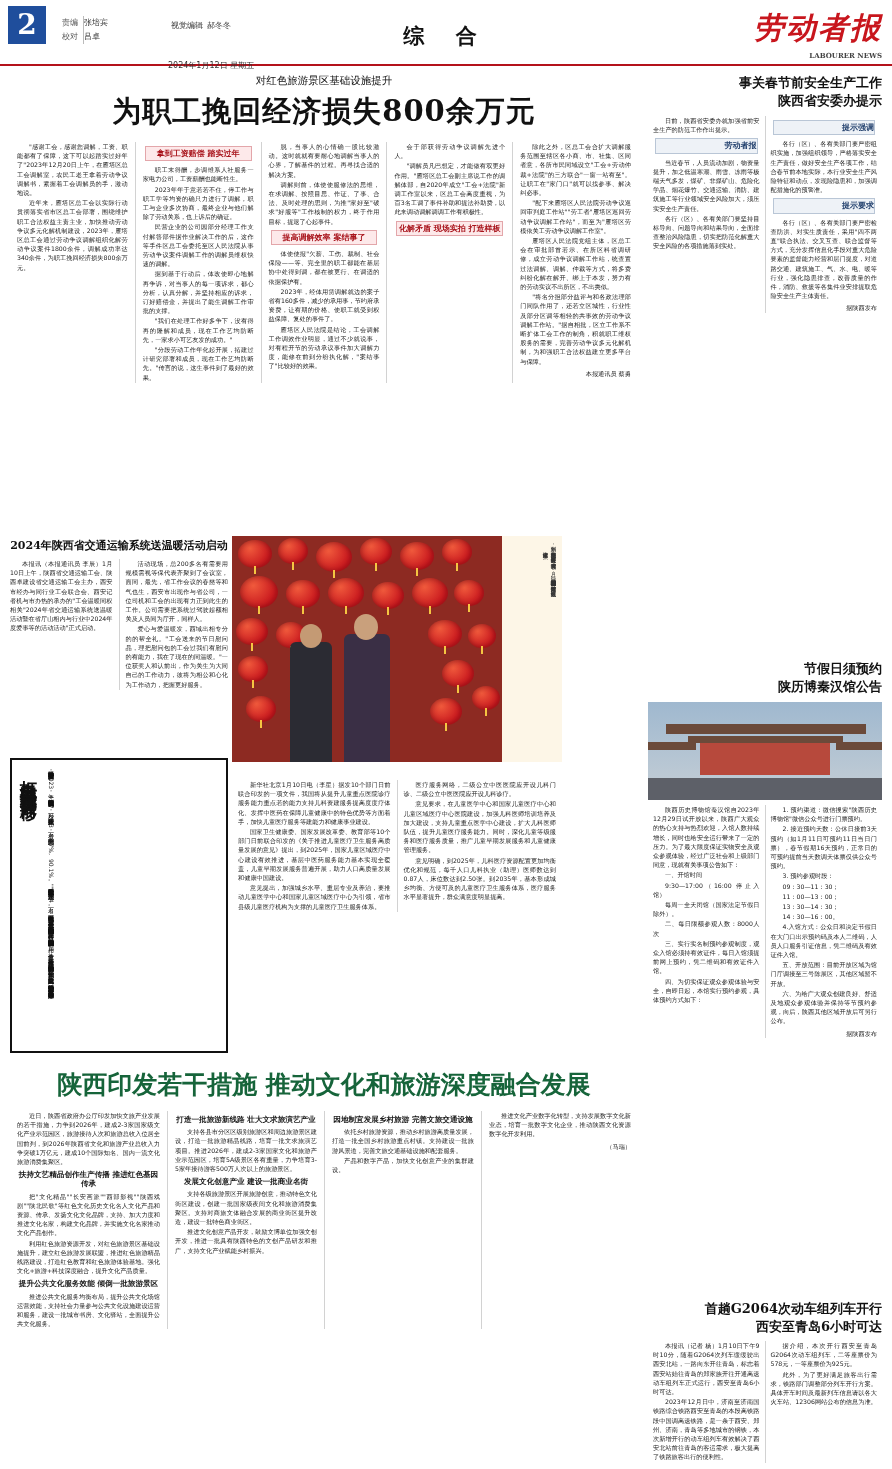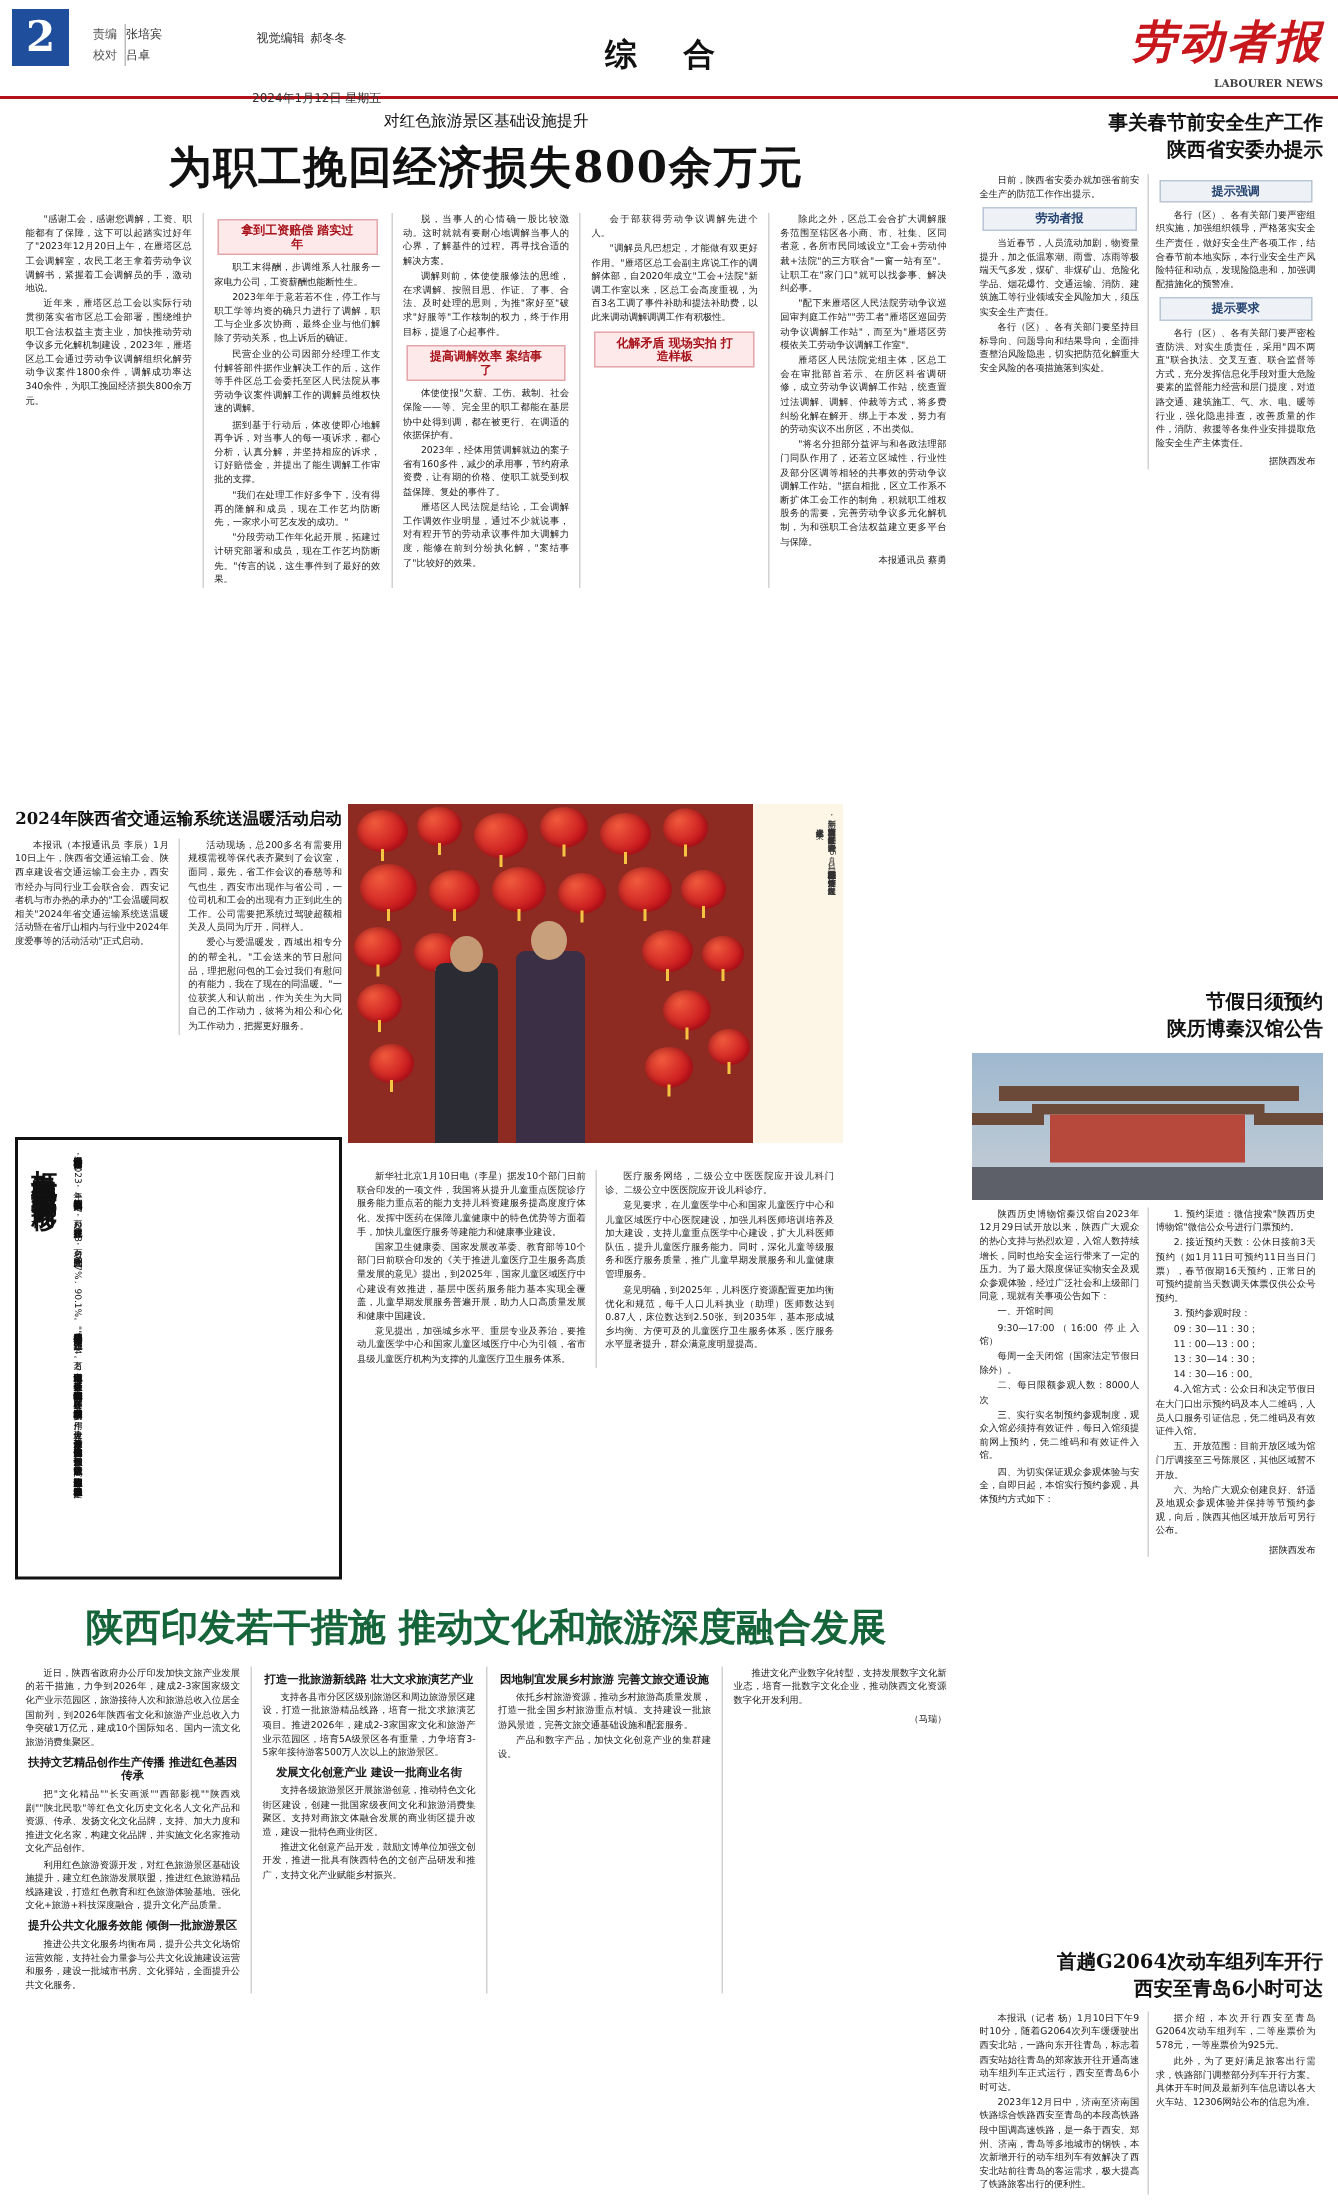--- a/index.html
+++ b/index.html
@@ -21,22 +21,22 @@
   .mh-logo{position:absolute;right:10px;top:8px;font-family:"DejaVu Serif",serif;font-size:30px;
            font-weight:bold;color:#c8161d;font-style:italic;letter-spacing:2px;}
   .mh-logo .sub{display:block;font-size:7px;color:#444;font-style:normal;letter-spacing:0;text-align:right;margin-top:2px;}
   .body-cn{font-size:6.2px;line-height:9.2px;text-align:justify;color:#1a1a1a;
            text-justify:inter-ideograph;}
   .body-cn p{margin:0 0 1px 0;text-indent:12px;}
   .sig{text-align:right;font-size:6.2px;margin-top:3px;}
   .sub-head-sm{font-family:"DejaVu Serif",serif;font-weight:bold;font-size:7.6px;text-align:center;margin:4px 0 3px;}
 
   .boxlabel{display:block;text-align:center;font-family:"DejaVu Serif",serif;font-weight:bold;font-size:8px;
-            background:#fde9ea;border:1px solid #e3a6aa;padding:2px 12px;margin:4px 2px;color:#a8131b;}
-  .greylabel{display:block;text-align:center;font-family:"DejaVu Serif",serif;font-weight:bold;font-size:8px;
+            background:#fde9ea;border:1px solid #e3a6aa;padding:2px 0;margin:4px 2px;color:#a8131b;}
+  .greylabel{display:block;text-align:right;font-family:"DejaVu Serif",serif;font-weight:bold;font-size:8px;
             background:#eef2f7;border:1px solid #b9c6d6;padding:2px 0;margin:4px 2px;color:#23416e;}
 
   
   .art1{position:absolute;left:10px;top:74px;width:628px;}
   .art1 .kicker{text-align:center;font-family:"DejaVu Serif",serif;font-size:10.5px;margin-bottom:4px;}
   .art1 .title{text-align:center;font-family:"DejaVu Serif",serif;font-size:29px;font-weight:bold;letter-spacing:1px;}
   .art1 .cols{display:flex;margin-top:10px;}
   .art1 .c{padding:0 7px;}
   .art1 .c + .c{border-left:1px solid #d2d2d2;}
 

